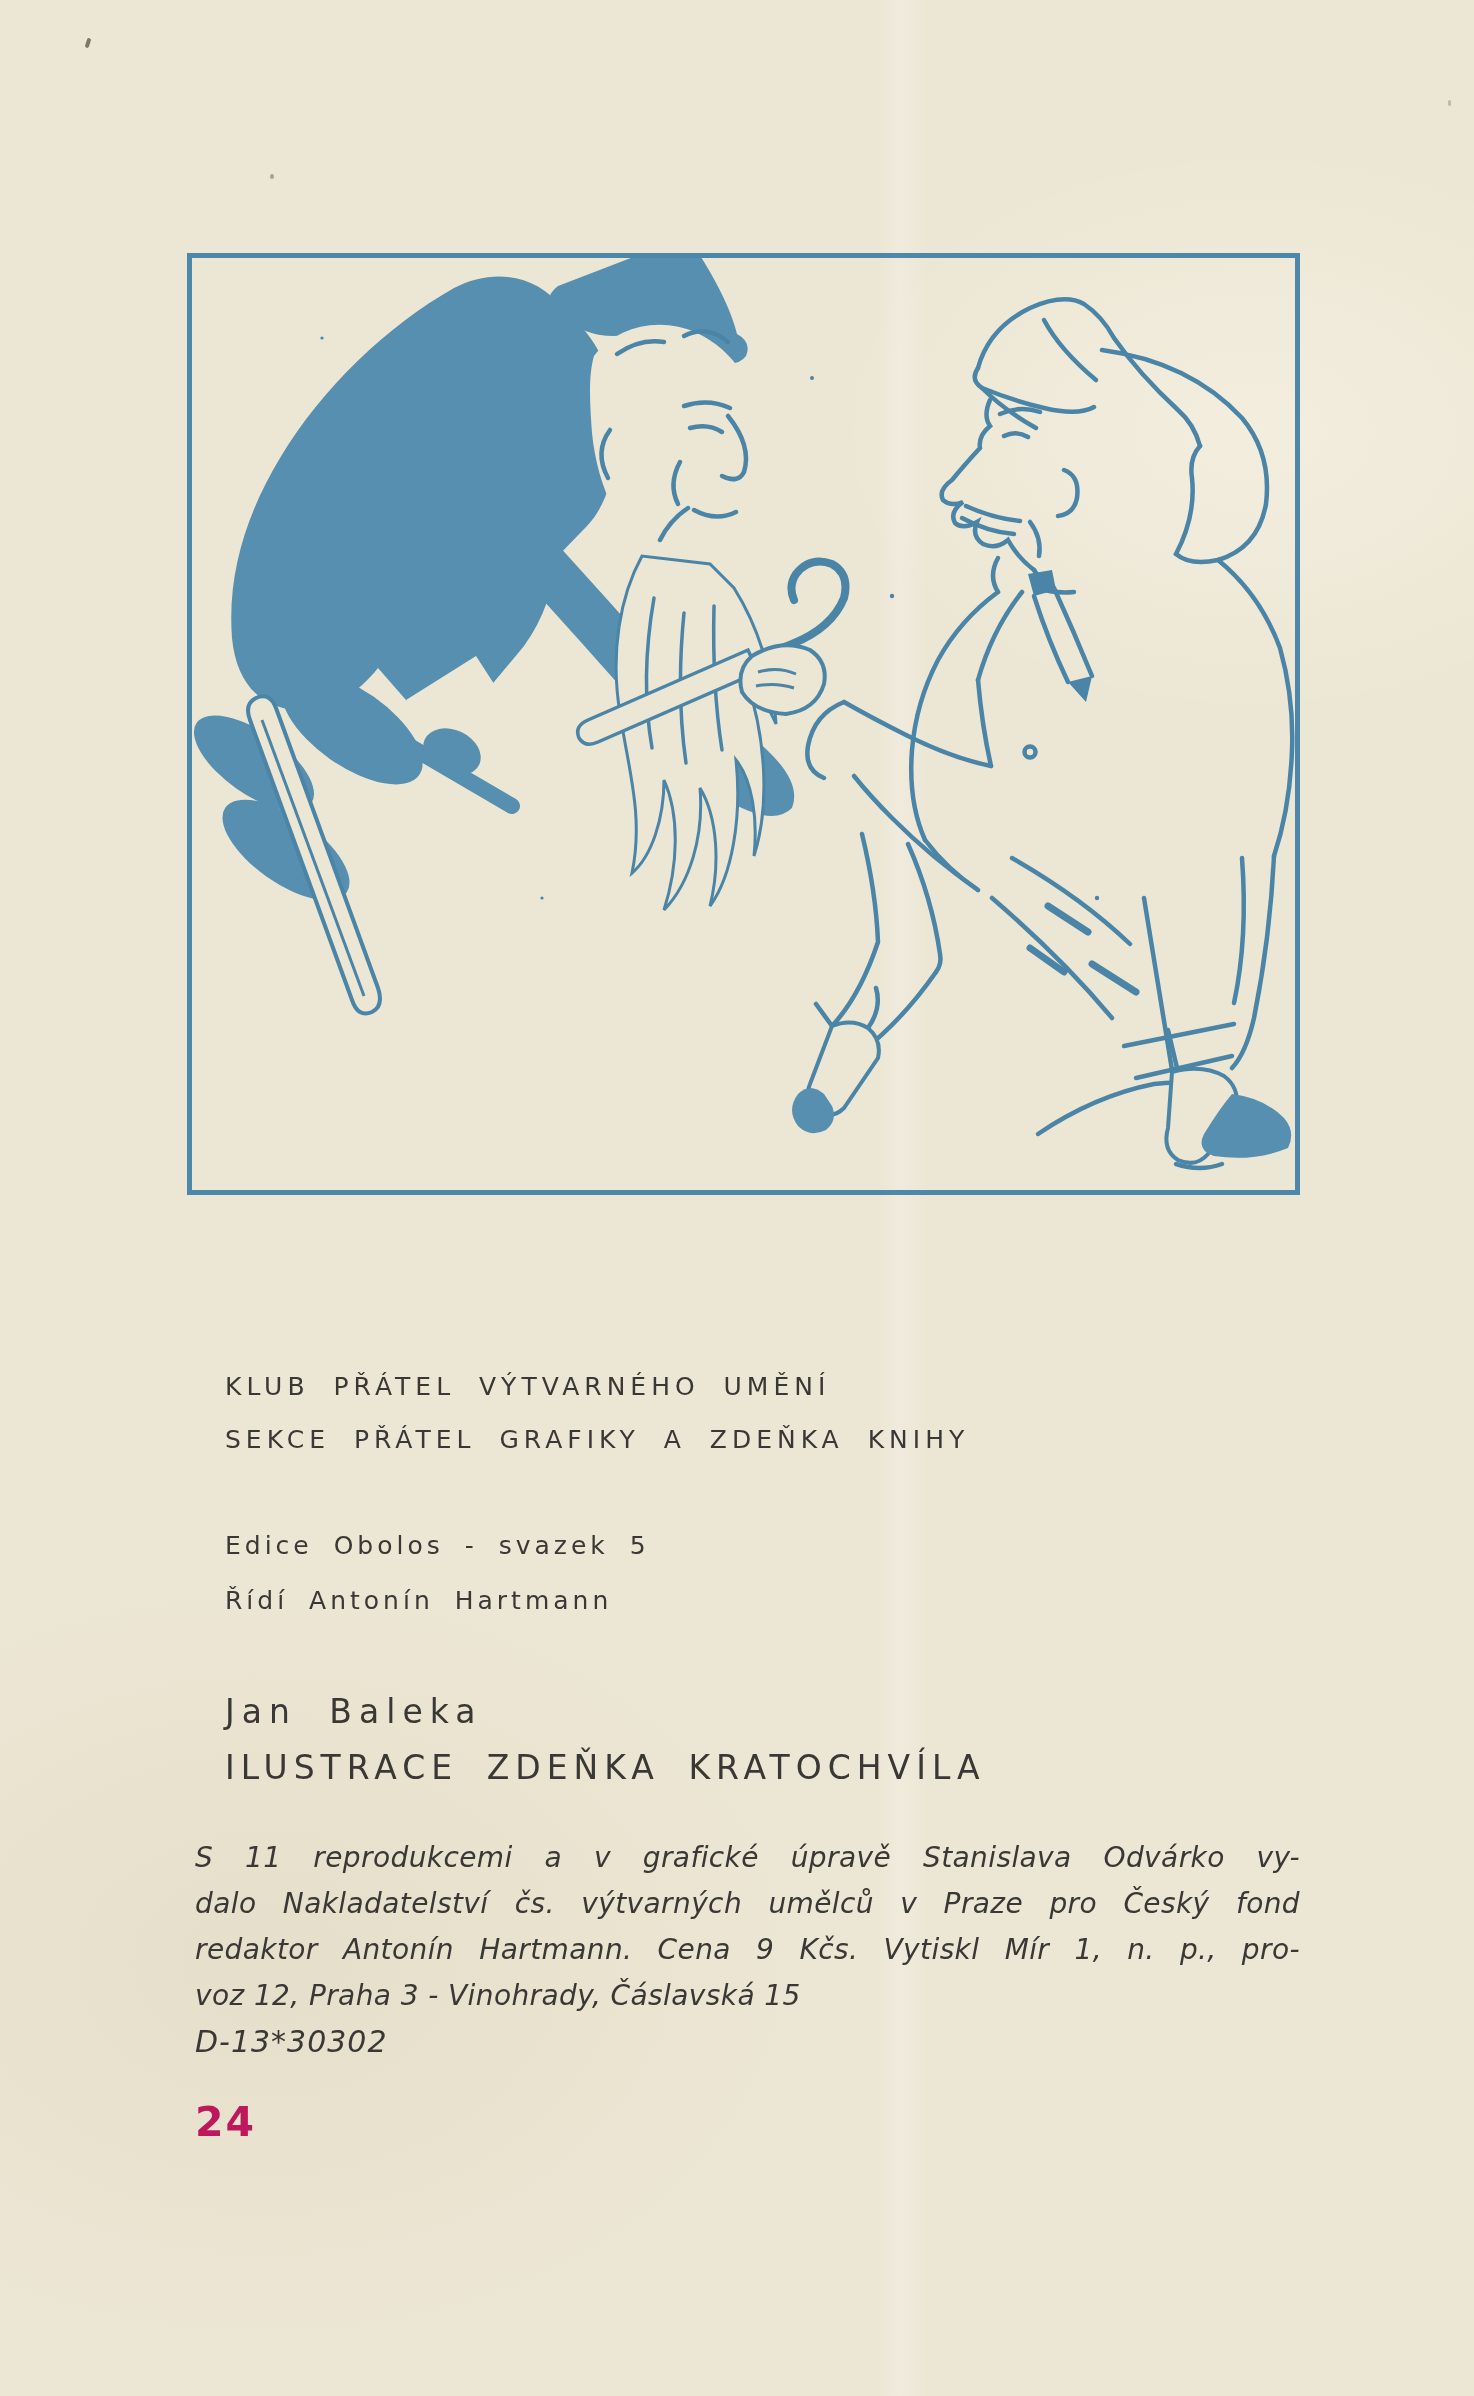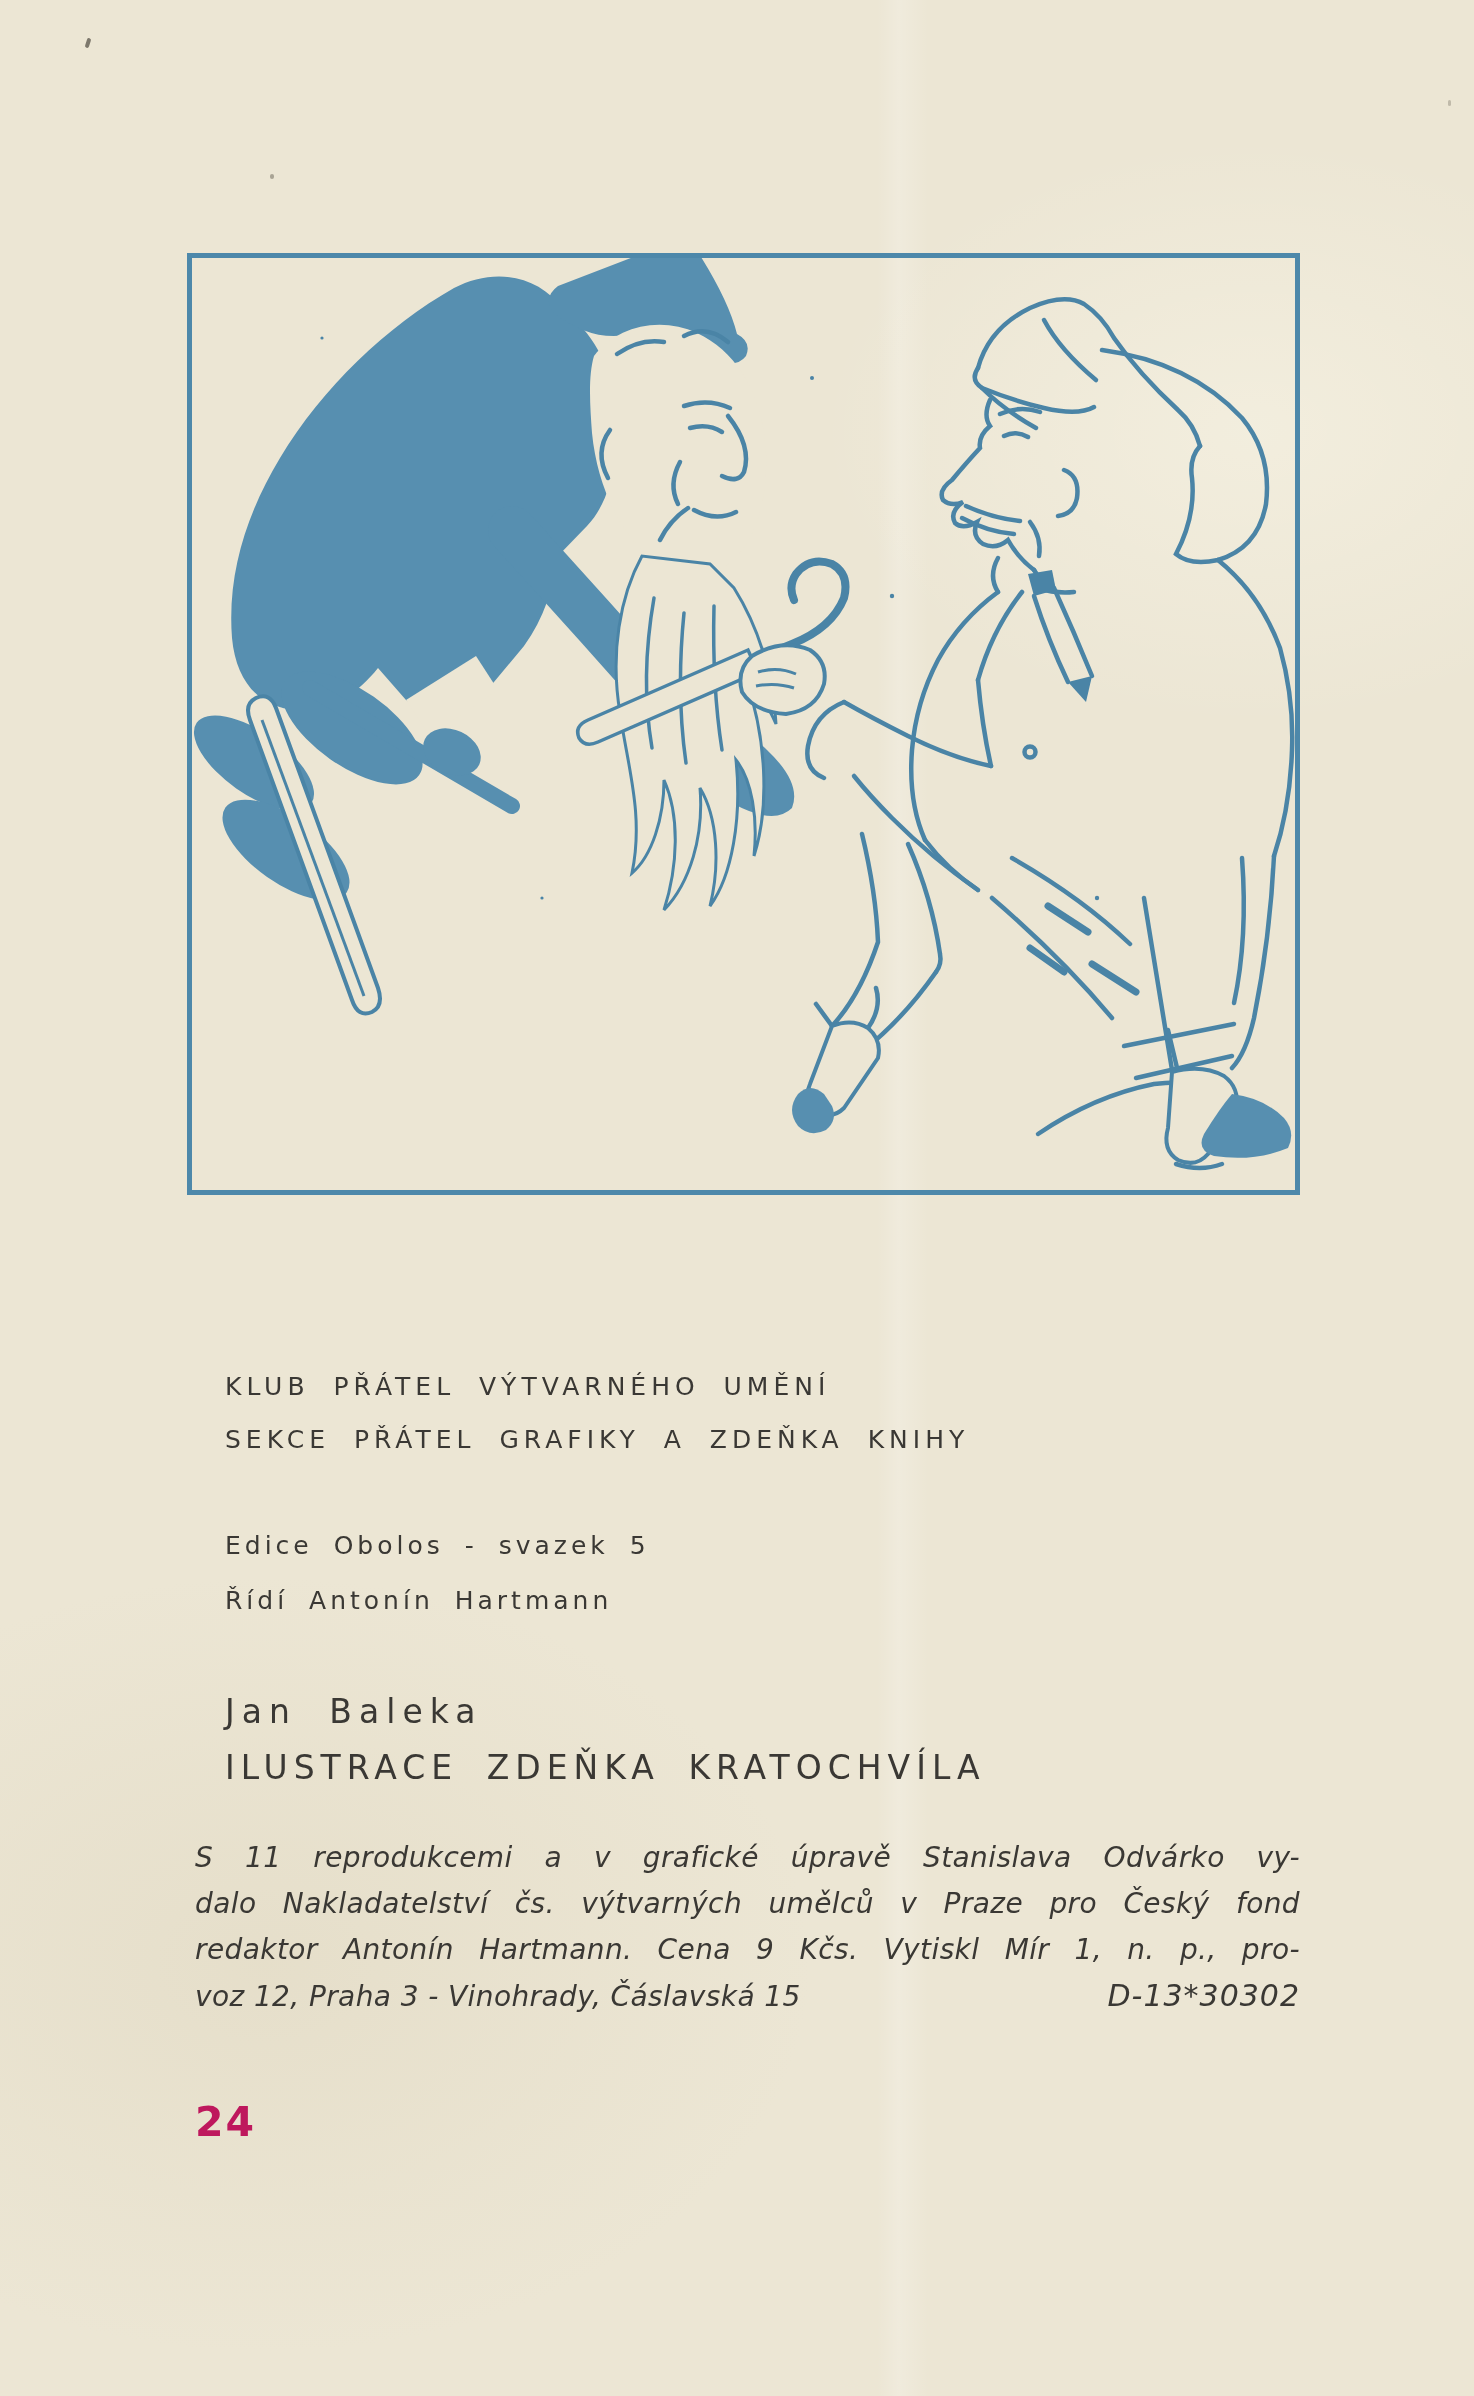--- a/index.html
+++ b/index.html
@@ -21,21 +21,21 @@
   .txt{position:absolute;left:195px;white-space:nowrap;margin-left:30px;}
   .caps{font-size:25px;letter-spacing:5px;word-spacing:11px;}
   .small{font-size:25px;letter-spacing:4px;word-spacing:9px;}
   .author{font-size:33px;letter-spacing:7px;word-spacing:15px;}
   .credit{font-size:33px;letter-spacing:6px;word-spacing:12px;}
   .colophon{
     position:absolute;left:195px;top:1835px;width:1105px;
     font-size:28px;line-height:46px;letter-spacing:0.4px;font-style:italic;
   }
   .jline{text-align:justify;text-align-last:justify;}
-  .lastline{display:flex;justify-content:space-between;align-items:baseline;}
+  .lastline{display:flex;justify-content:space-between;align-items:baseline;flex-direction:column;}
   .code{font-size:30px;letter-spacing:1px;}
   .pagenum{
     position:absolute;left:195px;top:2098px;
     font-size:41px;font-weight:bold;color:#be185d;letter-spacing:2px;
   }
   .speck{position:absolute;background:rgba(66,62,52,0.65);border-radius:2px;}
 </style>
 </head>
 <body>
 

